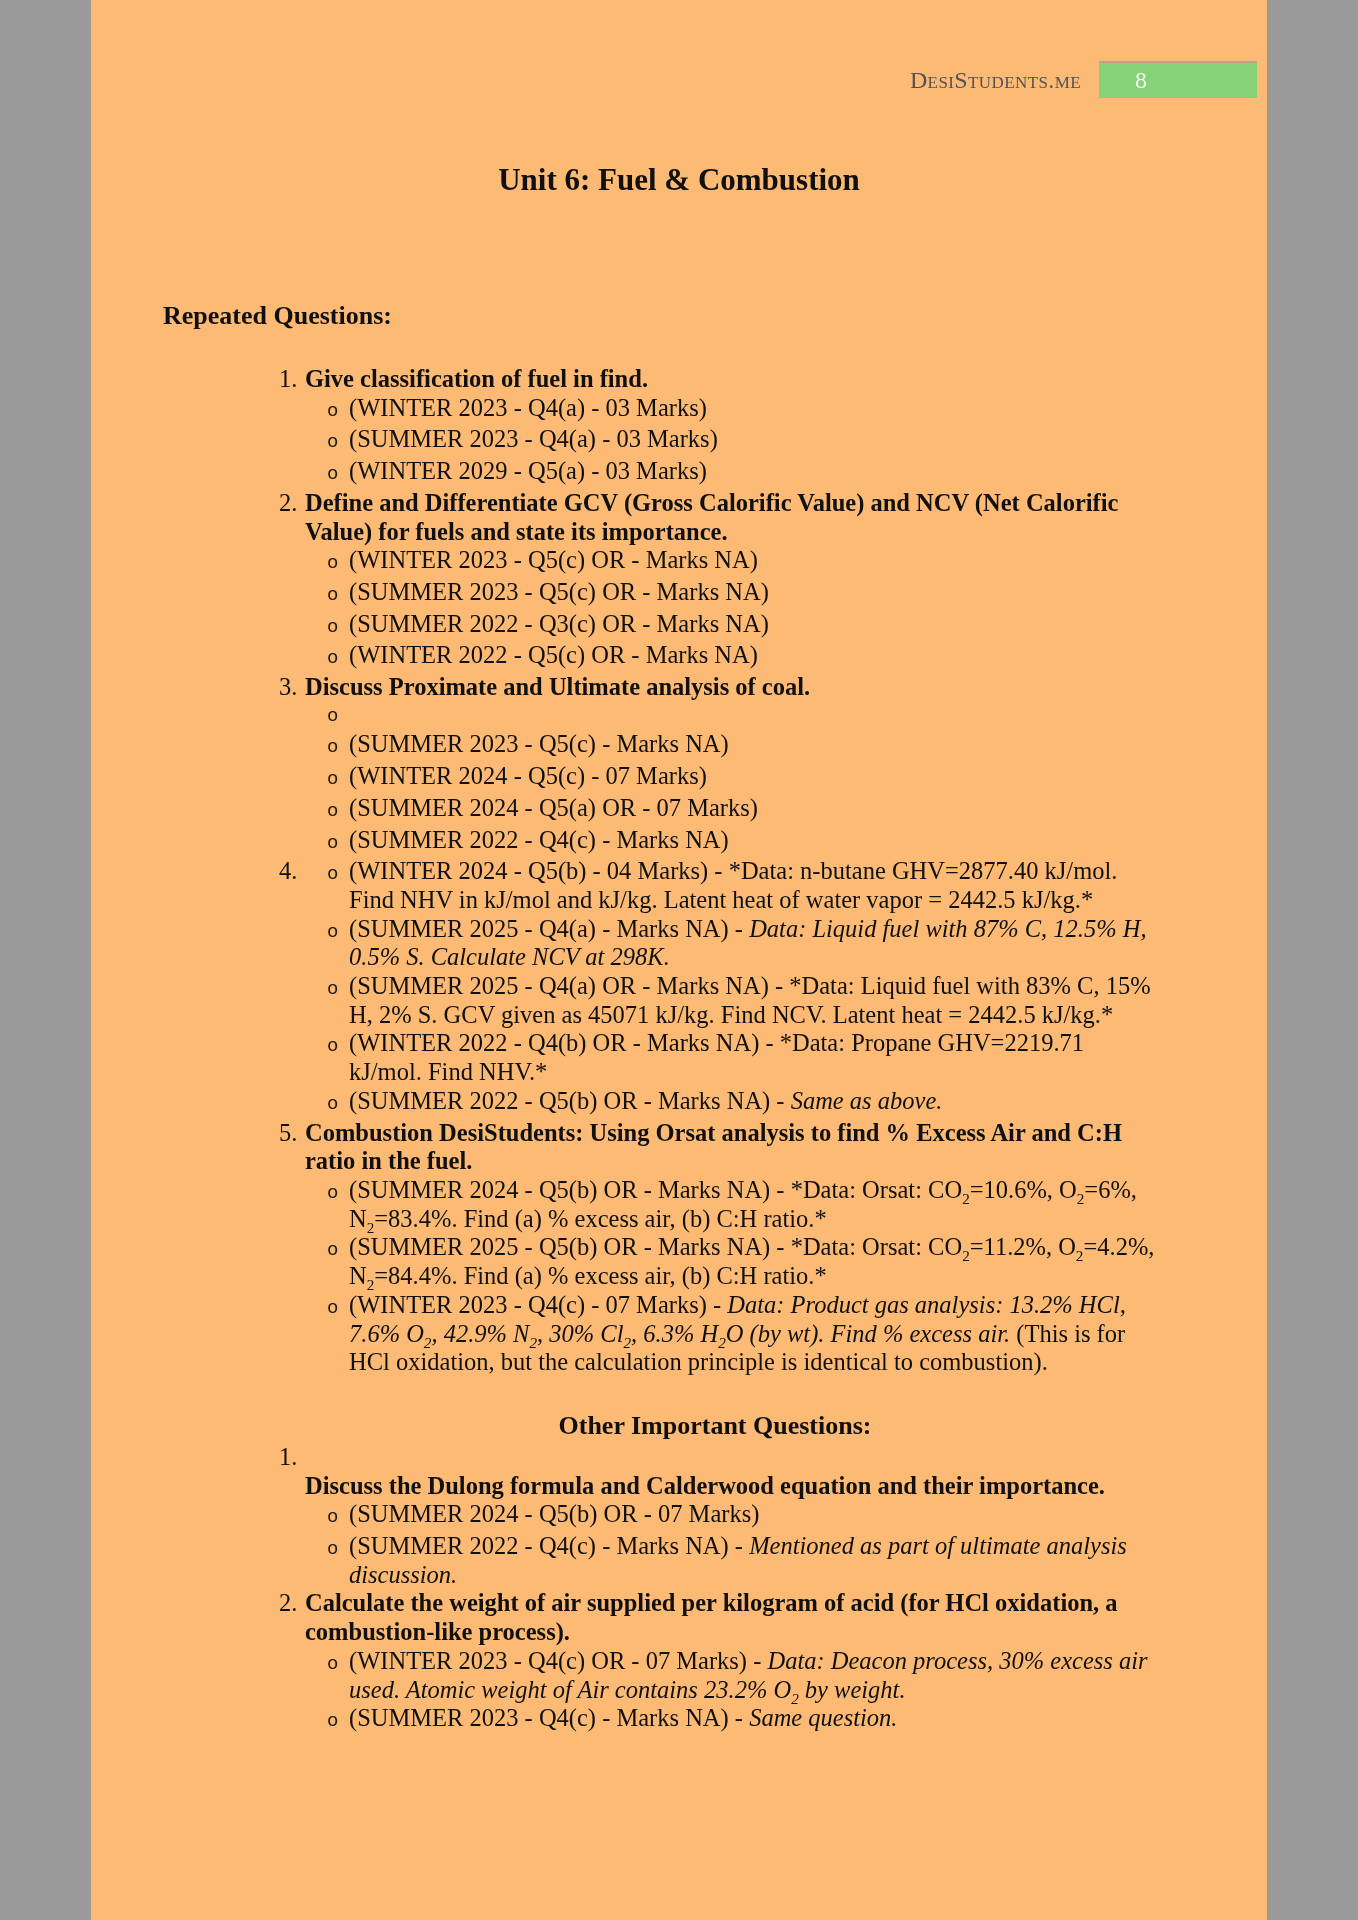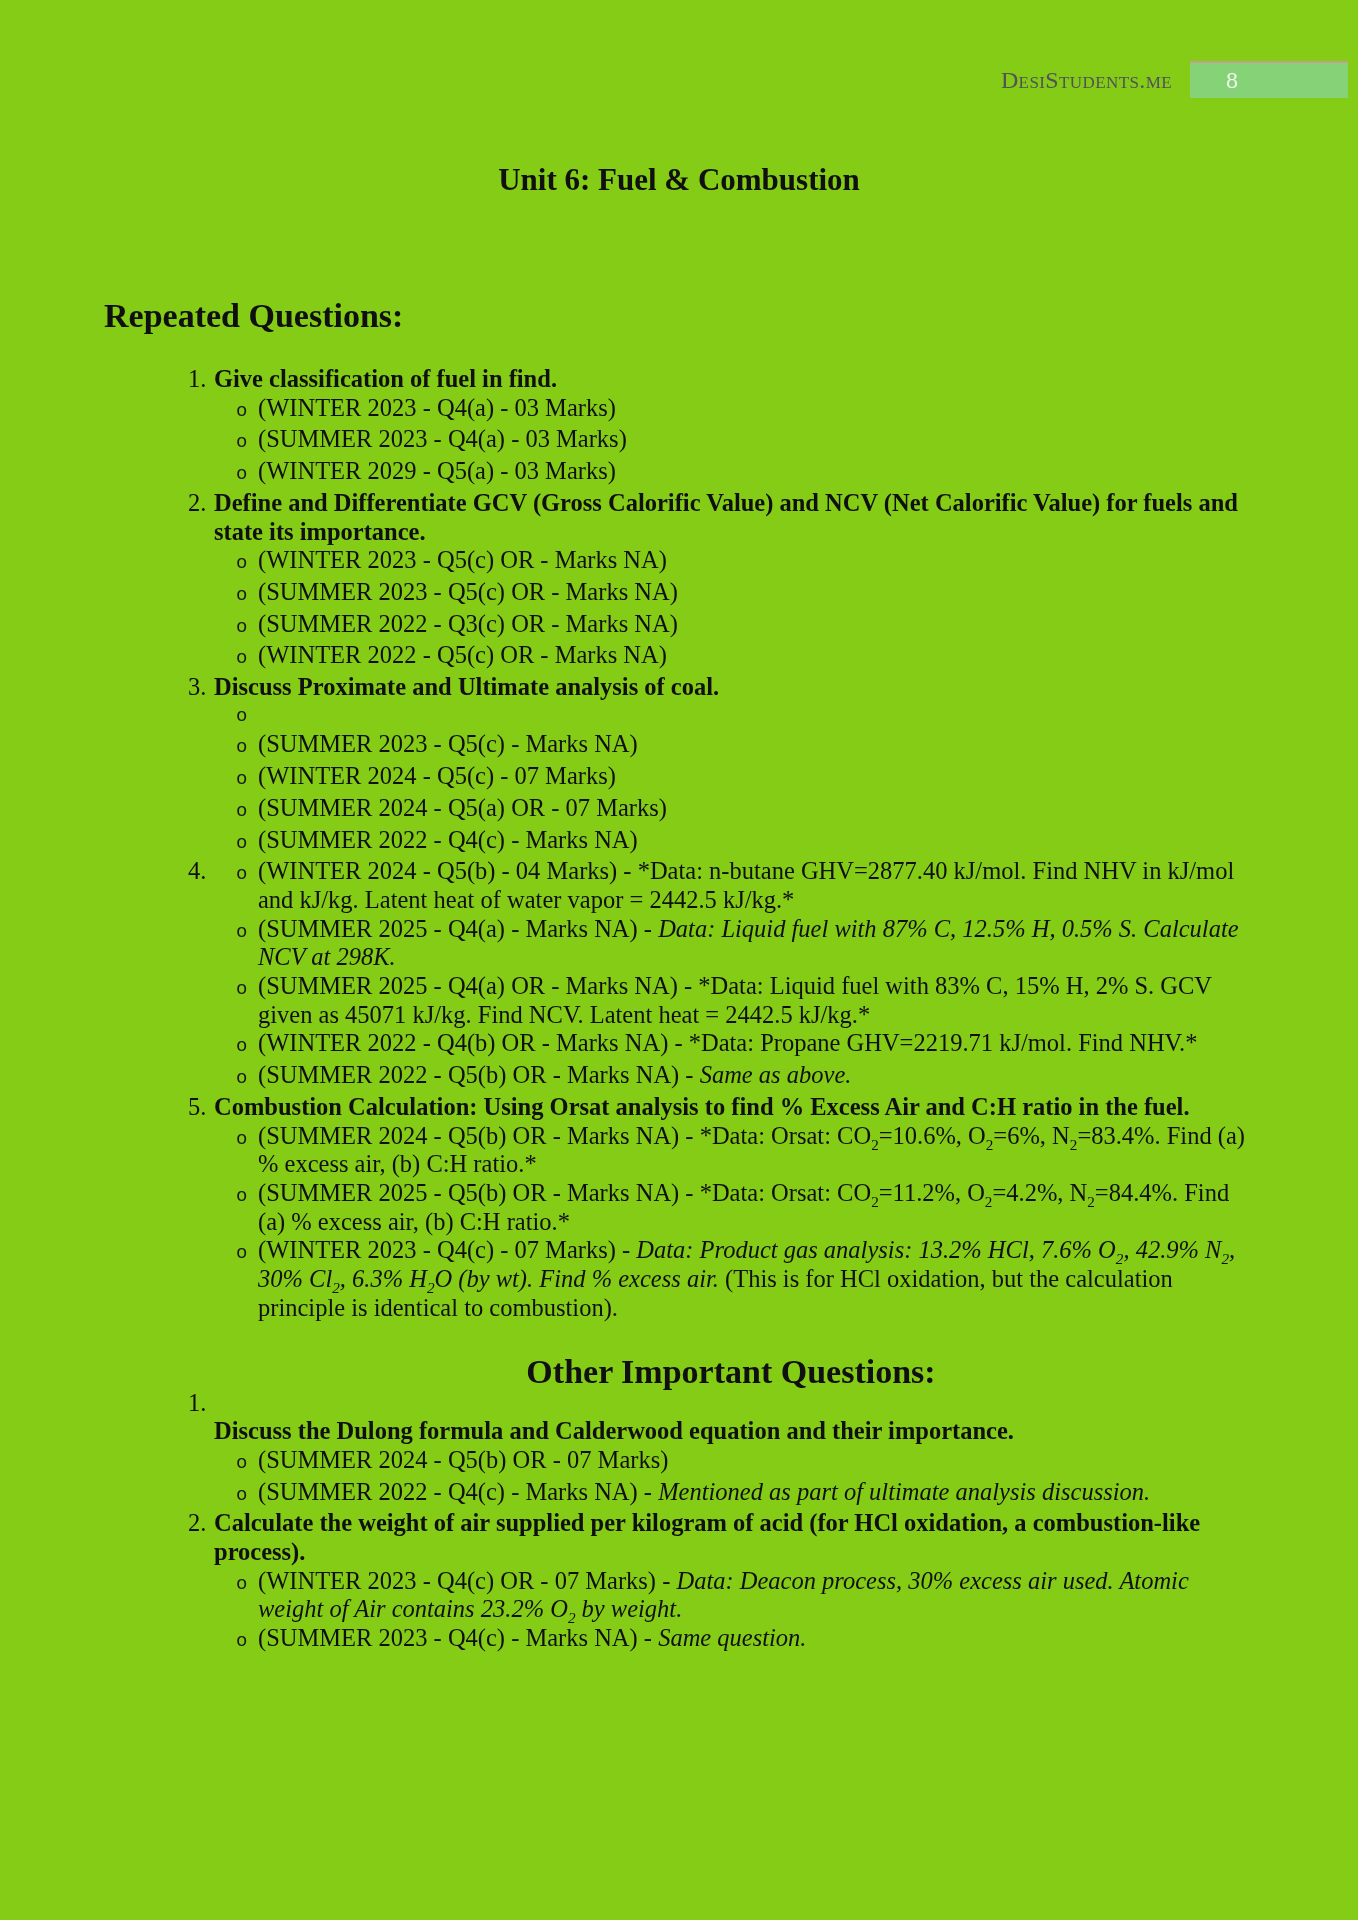--- a/index.html
+++ b/index.html
@@ -1,39 +1,39 @@
 <!DOCTYPE html>
 <html><head>
 <meta charset="utf-8">
 <style>
   * { box-sizing: border-box; }
   html, body { margin: 0; padding: 0; background: #9a9a9a; }
   .page {
-    width: 1358px; height: 1920px; margin: 0 auto; background: #84cc16;
+    width: 1176px; height: 1920px; margin: 0 auto; background: #fdba74;
     font-family: "Liberation Serif", serif; font-size: 24.5px; line-height: 28.7px;
     color: #101010; position: relative; overflow: hidden;
   }
   
   .site {
     position: absolute; top: 66px; right: 186px;
     font-variant: small-caps; font-size: 24px; letter-spacing: .4px;
     color: #51515a;
   }
   .badge {
     position: absolute; top: 61px; right: 10px; width: 158px; height: 37px;
     background: #86d276; border-top: 2px solid #c3a08b;
     padding-left: 36px; font-size: 24px; line-height: 34px; color: #f1f7ee;
   }
   
   .title {
     margin: 0; padding-top: 160px; text-align: center;
     font-size: 31px; line-height: 40px; font-weight: 700;
   }
   
-  .sheading { font-weight: 700; font-size: 34px; line-height: 32px; margin: 0 0 0 104px; }
+  .sheading { font-weight: 700; font-size: 26px; line-height: 32px; margin: 0 0 0 72px; }
   .s0 .sheading { margin-top: 100px; }
   .s1 .sheading { margin-top: 33px; text-align: center; }
   .s0 .qlist { margin-top: 33px; }
   .s1 .qlist { margin-top: 1px; }
   .qitem { position: relative; margin: 0 108px 0 188px; }
   .qnum { position: absolute; left: 0; top: 0; }
   .qitem.numline .qnum { position: static; display: block; }
   .qbody { margin-left: 26px; }
   .qtext { font-weight: 700; }
   .bullet { display: flex; align-items: baseline; }
@@ -148,21 +148,21 @@
               </div>
               <div class="bullet">
                 <span class="bmark">o</span>
                 <div class="btxt"><span>(SUMMER 2022 - Q5(b) OR - Marks NA) - </span><span class="it">Same as above.</span></div>
               </div>
             </div>
           </div>
           <div class="qitem">
             <span class="qnum">5.</span>
             <div class="qbody">
-              <div class="qtext">Combustion Calculation: Using Orsat analysis to find % Excess Air and C:H ratio in the fuel.</div>
+              <div class="qtext">Combustion DesiStudents: Using Orsat analysis to find % Excess Air and C:H ratio in the fuel.</div>
               <div class="bullet">
                 <span class="bmark">o</span>
                 <div class="btxt"><span>(SUMMER 2024 - Q5(b) OR - Marks NA) - *Data: Orsat: CO<sub>2</sub>=10.6%, O<sub>2</sub>=6%, N<sub>2</sub>=83.4%. Find (a) % excess air, (b) C:H ratio.*</span></div>
               </div>
               <div class="bullet">
                 <span class="bmark">o</span>
                 <div class="btxt"><span>(SUMMER 2025 - Q5(b) OR - Marks NA) - *Data: Orsat: CO<sub>2</sub>=11.2%, O<sub>2</sub>=4.2%, N<sub>2</sub>=84.4%. Find (a) % excess air, (b) C:H ratio.*</span></div>
               </div>
               <div class="bullet">
                 <span class="bmark">o</span>

